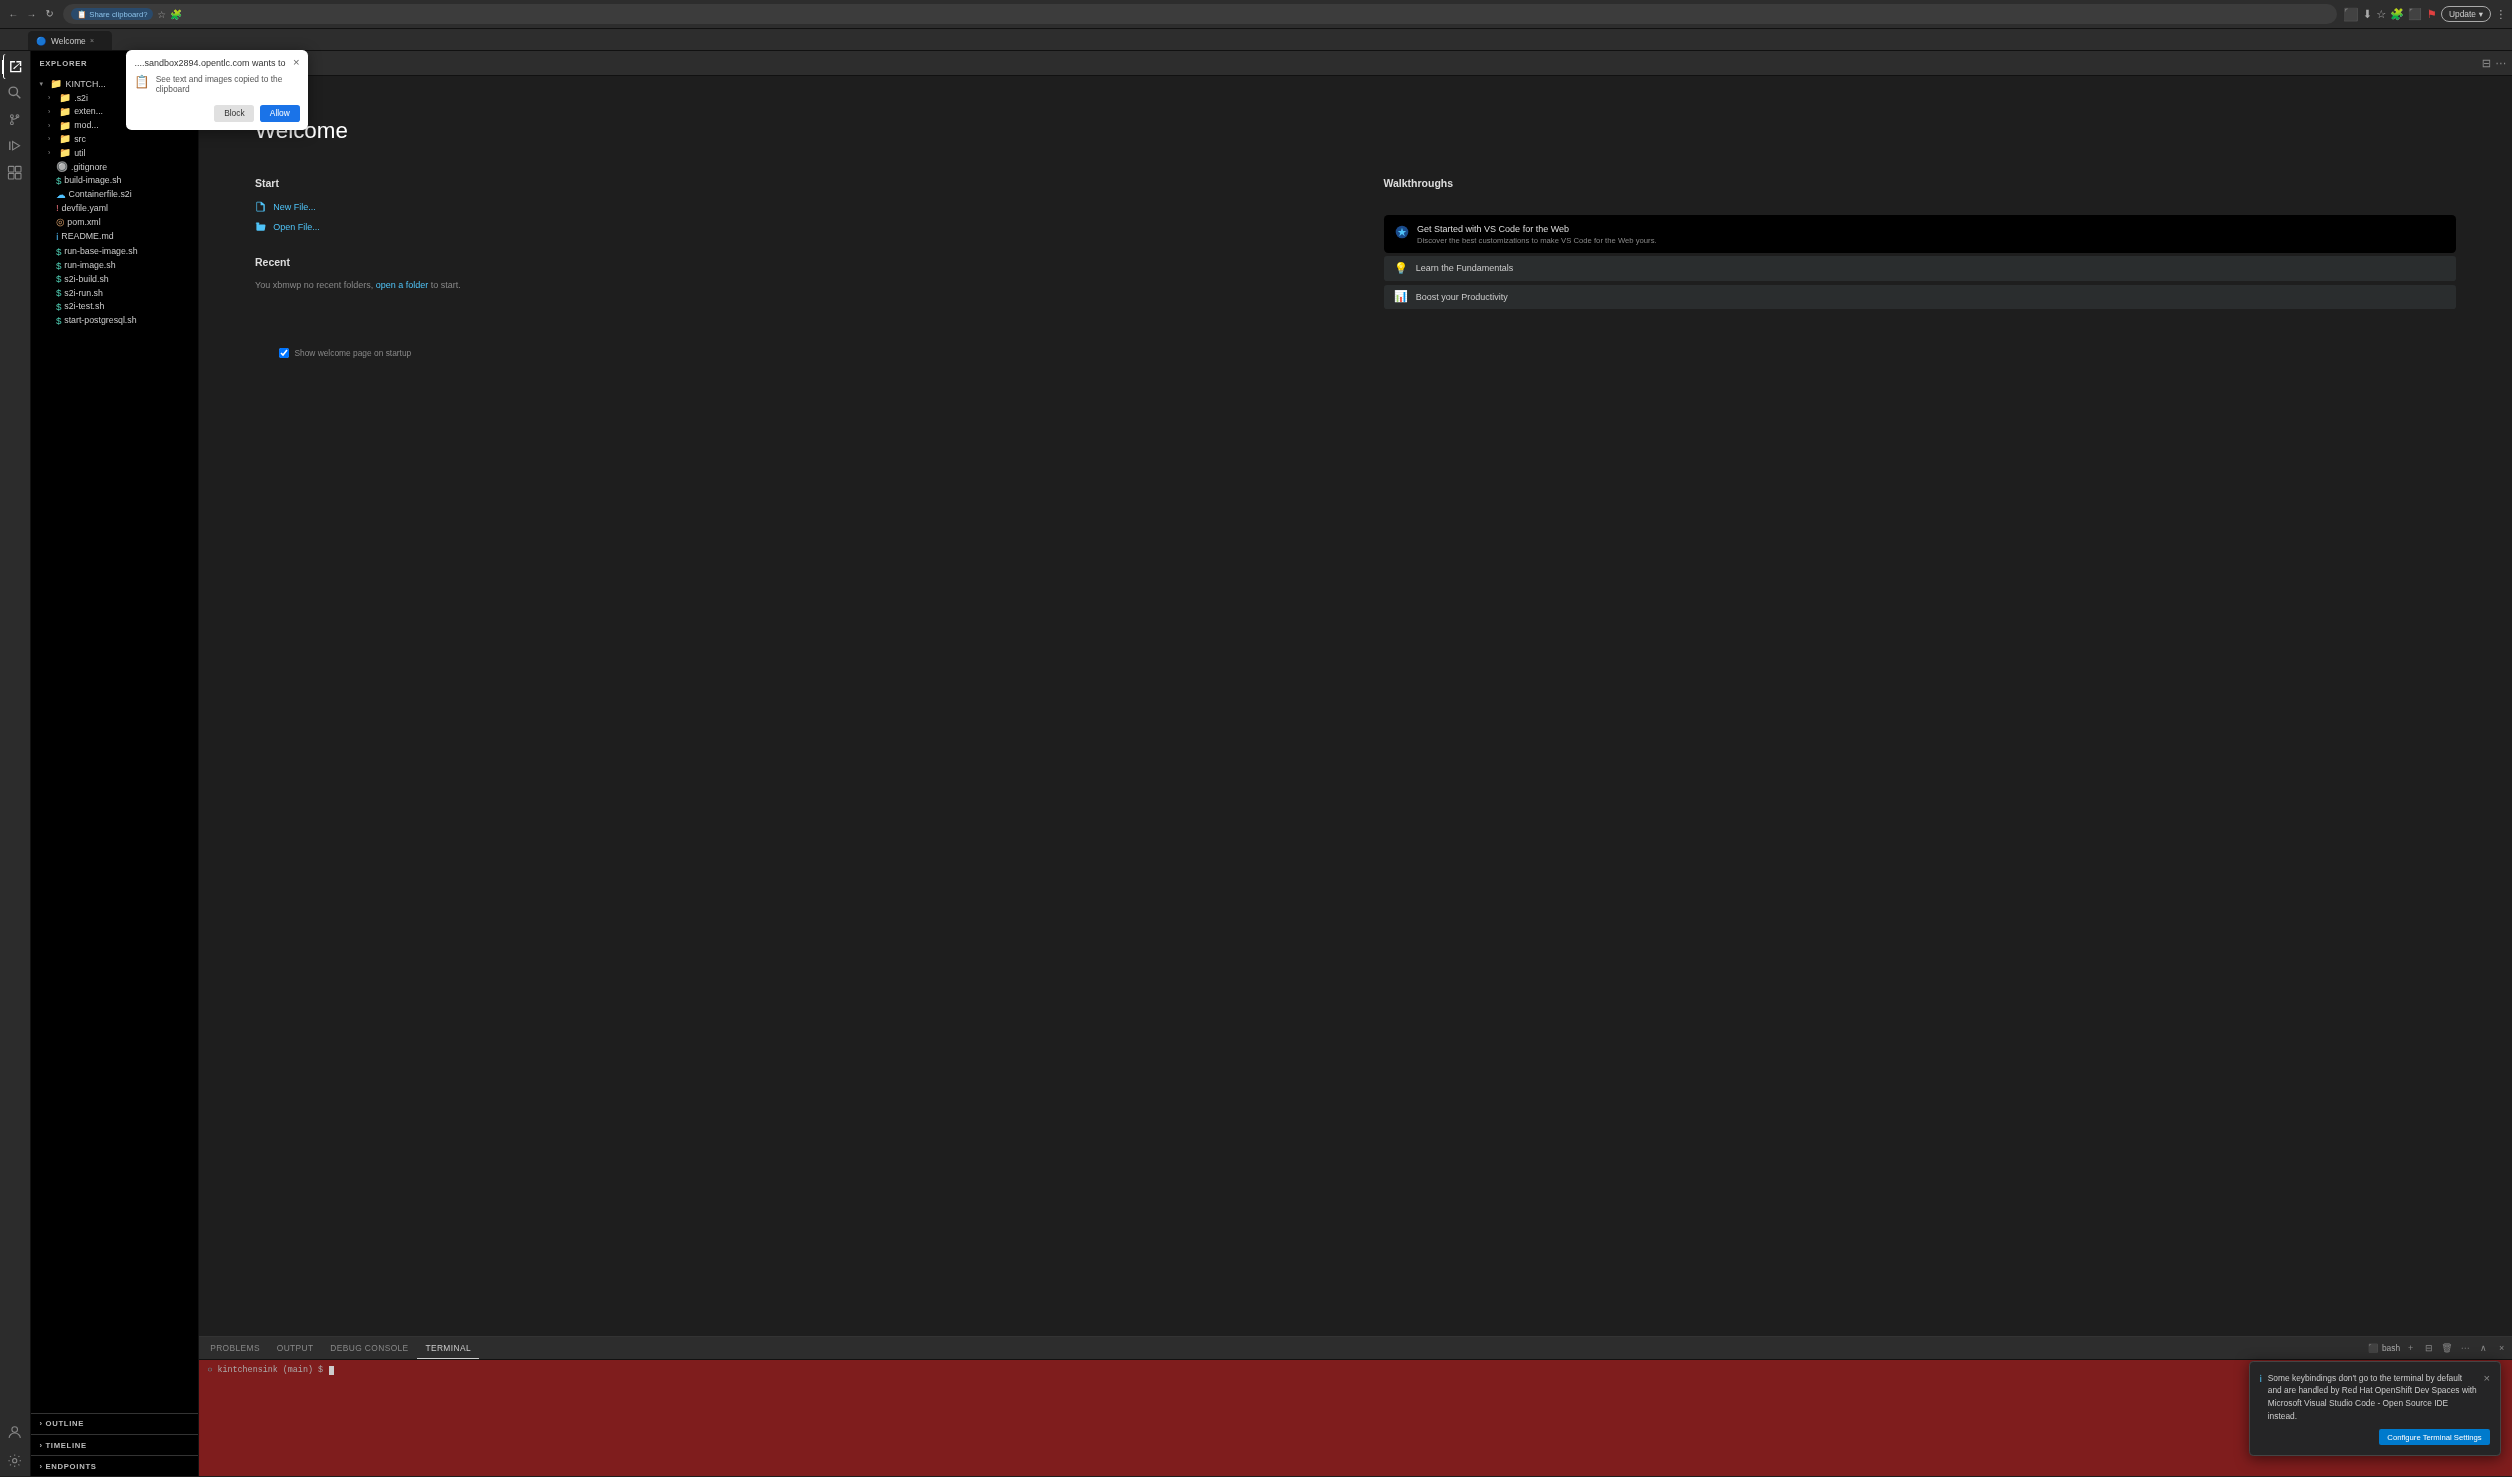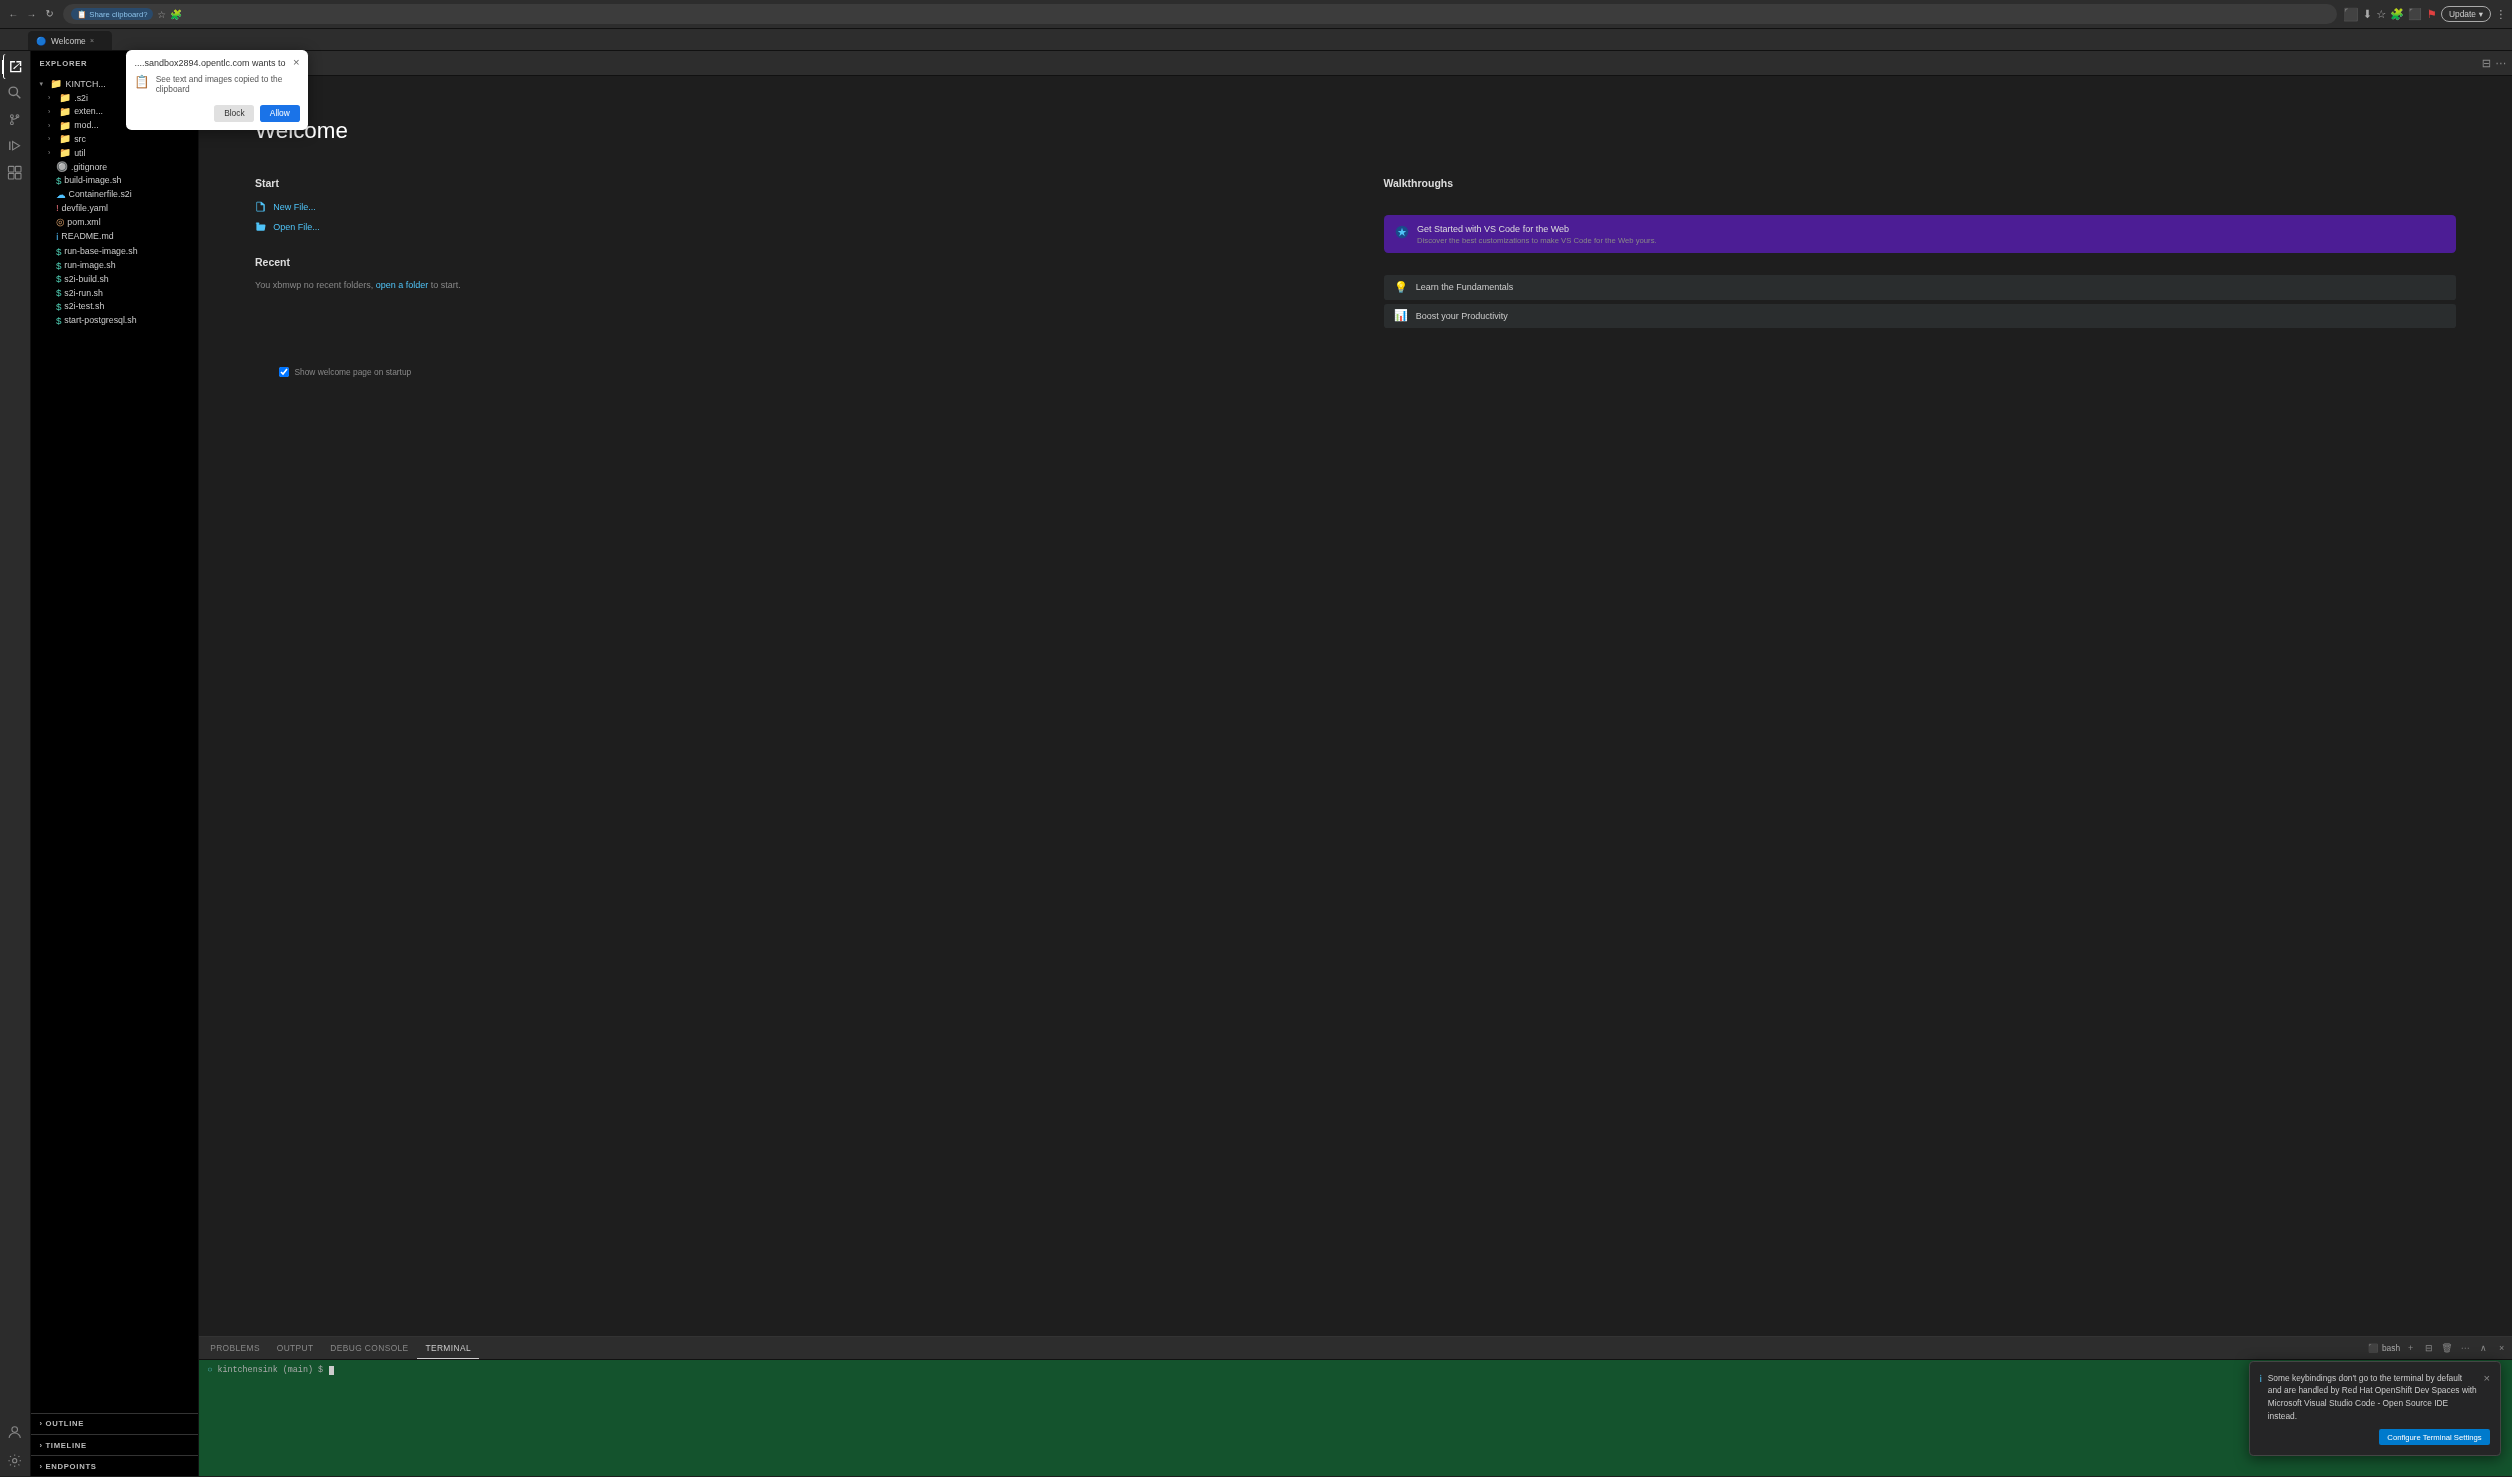--- a/index.html
+++ b/index.html
@@ -67,32 +67,32 @@
     .welcome-col { flex: 1; }
     .welcome-col h3 { font-size: 10.5px; color: #ddd; margin-bottom: 11.2px; font-weight: 600; }
     .welcome-link { display: flex; align-items: center; gap: 7px; color: #4fc3f7; font-size: 9px; cursor: pointer; margin-bottom: 7px; text-decoration: none; }
     .welcome-link-icon { font-size: 11.2px; color: #4fc3f7; }
     .recent-empty { color: #888; font-size: 9px; }
     .recent-link { color: #4fc3f7; cursor: pointer; }
 
     
     .walkthroughs-col { flex: 1; }
     .walkthroughs-col h3 { font-size: 10.5px; color: #ddd; margin-bottom: 26px; font-weight: 600; }
-    .walkthrough-item { background: #4c1d95; border-radius: 4.2px; padding: 8.4px 11.2px; margin-bottom: 22px; display: flex; align-items: flex-start; gap: 8.4px; cursor: pointer; }
+    .walkthrough-item { background: #000000; border-radius: 4.2px; padding: 8.4px 11.2px; margin-bottom: 3px; display: flex; align-items: flex-start; gap: 8.4px; cursor: pointer; }
     .walkthrough-item.featured { border: none; }
     .walkthrough-icon { font-size: 14px; margin-top: 1.4px; }
     .walkthrough-text h4 { font-size: 9px; color: #ddd; font-weight: 500; }
     .walkthrough-text p { font-size: 7.7px; color: #888; margin-top: 2.1px; }
     .walkthrough-simple { background: #2a2d2e; border-radius: 2.8px; padding: 5.6px 11.2px; margin-bottom: 4.2px; display: flex; align-items: center; gap: 7px; cursor: pointer; font-size: 9px; color: #ccc; }
 
     .startup-checkbox { display: flex; align-items: center; gap: 5.6px; font-size: 8.4px; color: #888; margin-top: 7px; padding-left: 24px; }
     .startup-checkbox input { width: 9.8px; height: 9.8px; }
 
     
-    .terminal-panel { background: #14532d; border-top: 0.7px solid #333; display: flex; flex-direction: column; height: 140px; }
+    .terminal-panel { background: #7f1d1d; border-top: 0.7px solid #333; display: flex; flex-direction: column; height: 140px; }
     .panel-tabs { display: flex; align-items: center; background: #2d2d2d; border-bottom: 0.7px solid #111; height: 22.4px; padding: 0 2.8px; }
     .panel-tab { padding: 0 8.4px; height: 22.4px; display: flex; align-items: center; font-size: 8.4px; color: #888; cursor: pointer; text-transform: uppercase; letter-spacing: 0.4px; }
     .panel-tab.active { color: #ccc; border-bottom: 0.7px solid #ccc; }
     .panel-tab-actions { margin-left: auto; display: flex; gap: 2.8px; align-items: center; }
     .panel-tab-action { background: none; border: none; color: #888; cursor: pointer; width: 15.4px; height: 15.4px; display: flex; align-items: center; justify-content: center; border-radius: 2.1px; font-size: 9px; }
     .terminal-content { flex: 1; padding: 5.6px 8.4px; font-family: 'Courier New', monospace; font-size: 8.4px; color: #ccc; overflow-y: auto; }
     .terminal-prompt { color: #aaa; }
     .terminal-cursor { display: inline-block; width: 4.9px; height: 9px; background: #ccc; vertical-align: middle; margin-left: 1.4px; animation: blink 1s step-end infinite; }
     @keyframes blink { 50% { opacity: 0; } }
 

